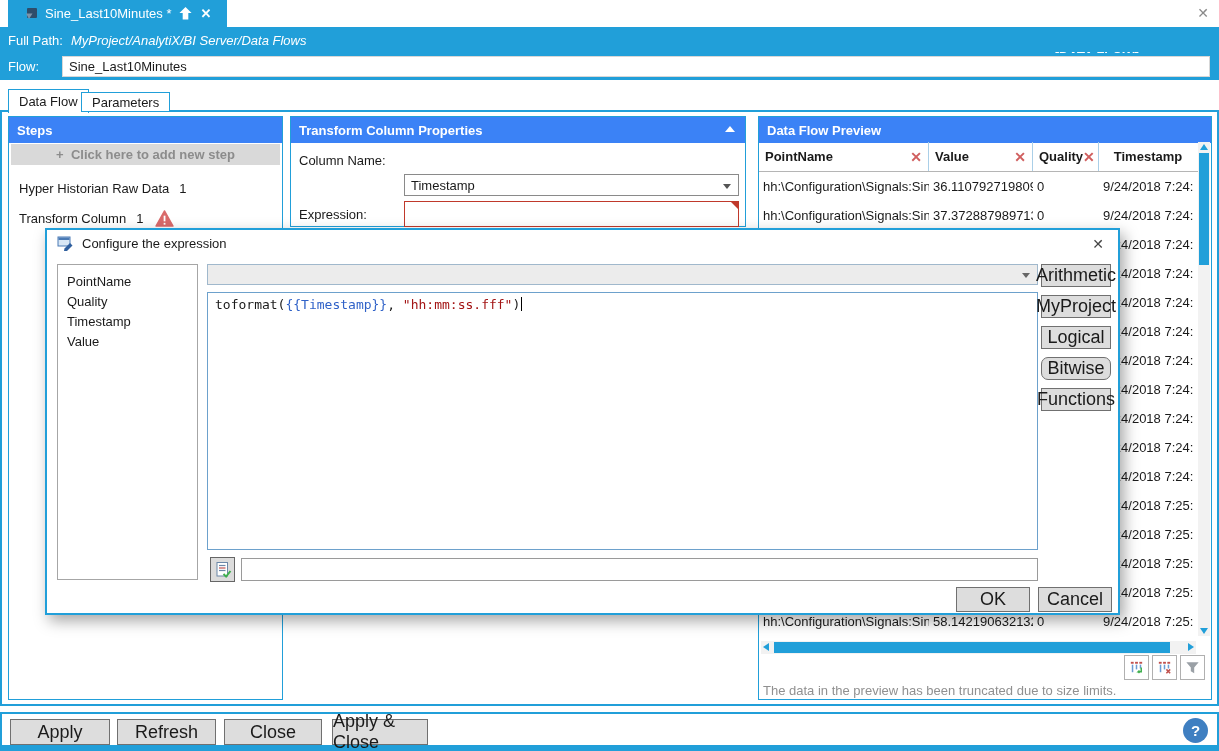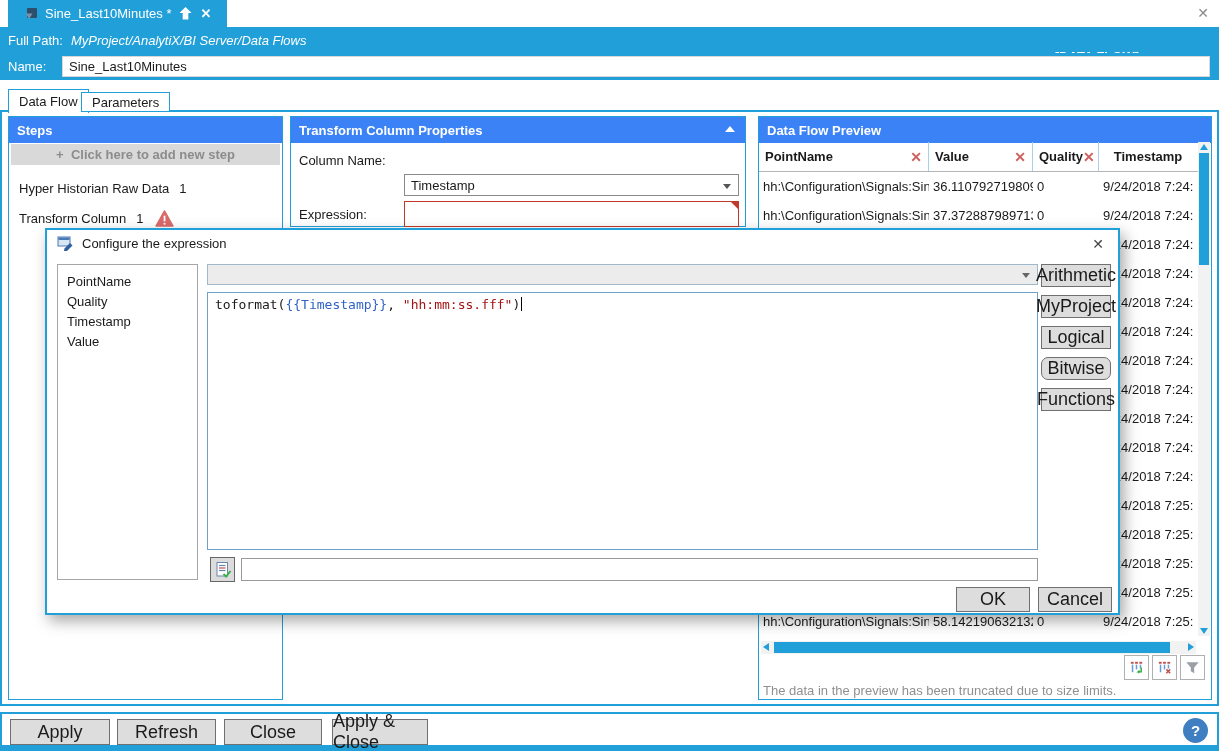--- a/index.html
+++ b/index.html
@@ -165,21 +165,21 @@
   <span class="abs win-close">✕</span>
 </div>
 
 <div class="abs path-bar">
   <span class="lbl">Full Path:</span>
   <span class="val">MyProject/AnalytiX/BI Server/Data Flows</span>
   <span class="path-badge">[DATA FLOW]</span>
 </div>
 
 <div class="abs name-bar">
-  <span>Name:</span>
+  <span>Flow:</span>
   <input class="name-input" value="Sine_Last10Minutes" style="">
 </div>
 
 <div class="abs view-tab active">Data Flow</div>
 <div class="abs view-tab inactive">Parameters</div>
 
 <div class="abs main-border"></div>
 
 <div class="abs panel steps-panel">
   <div class="panel-hd">

